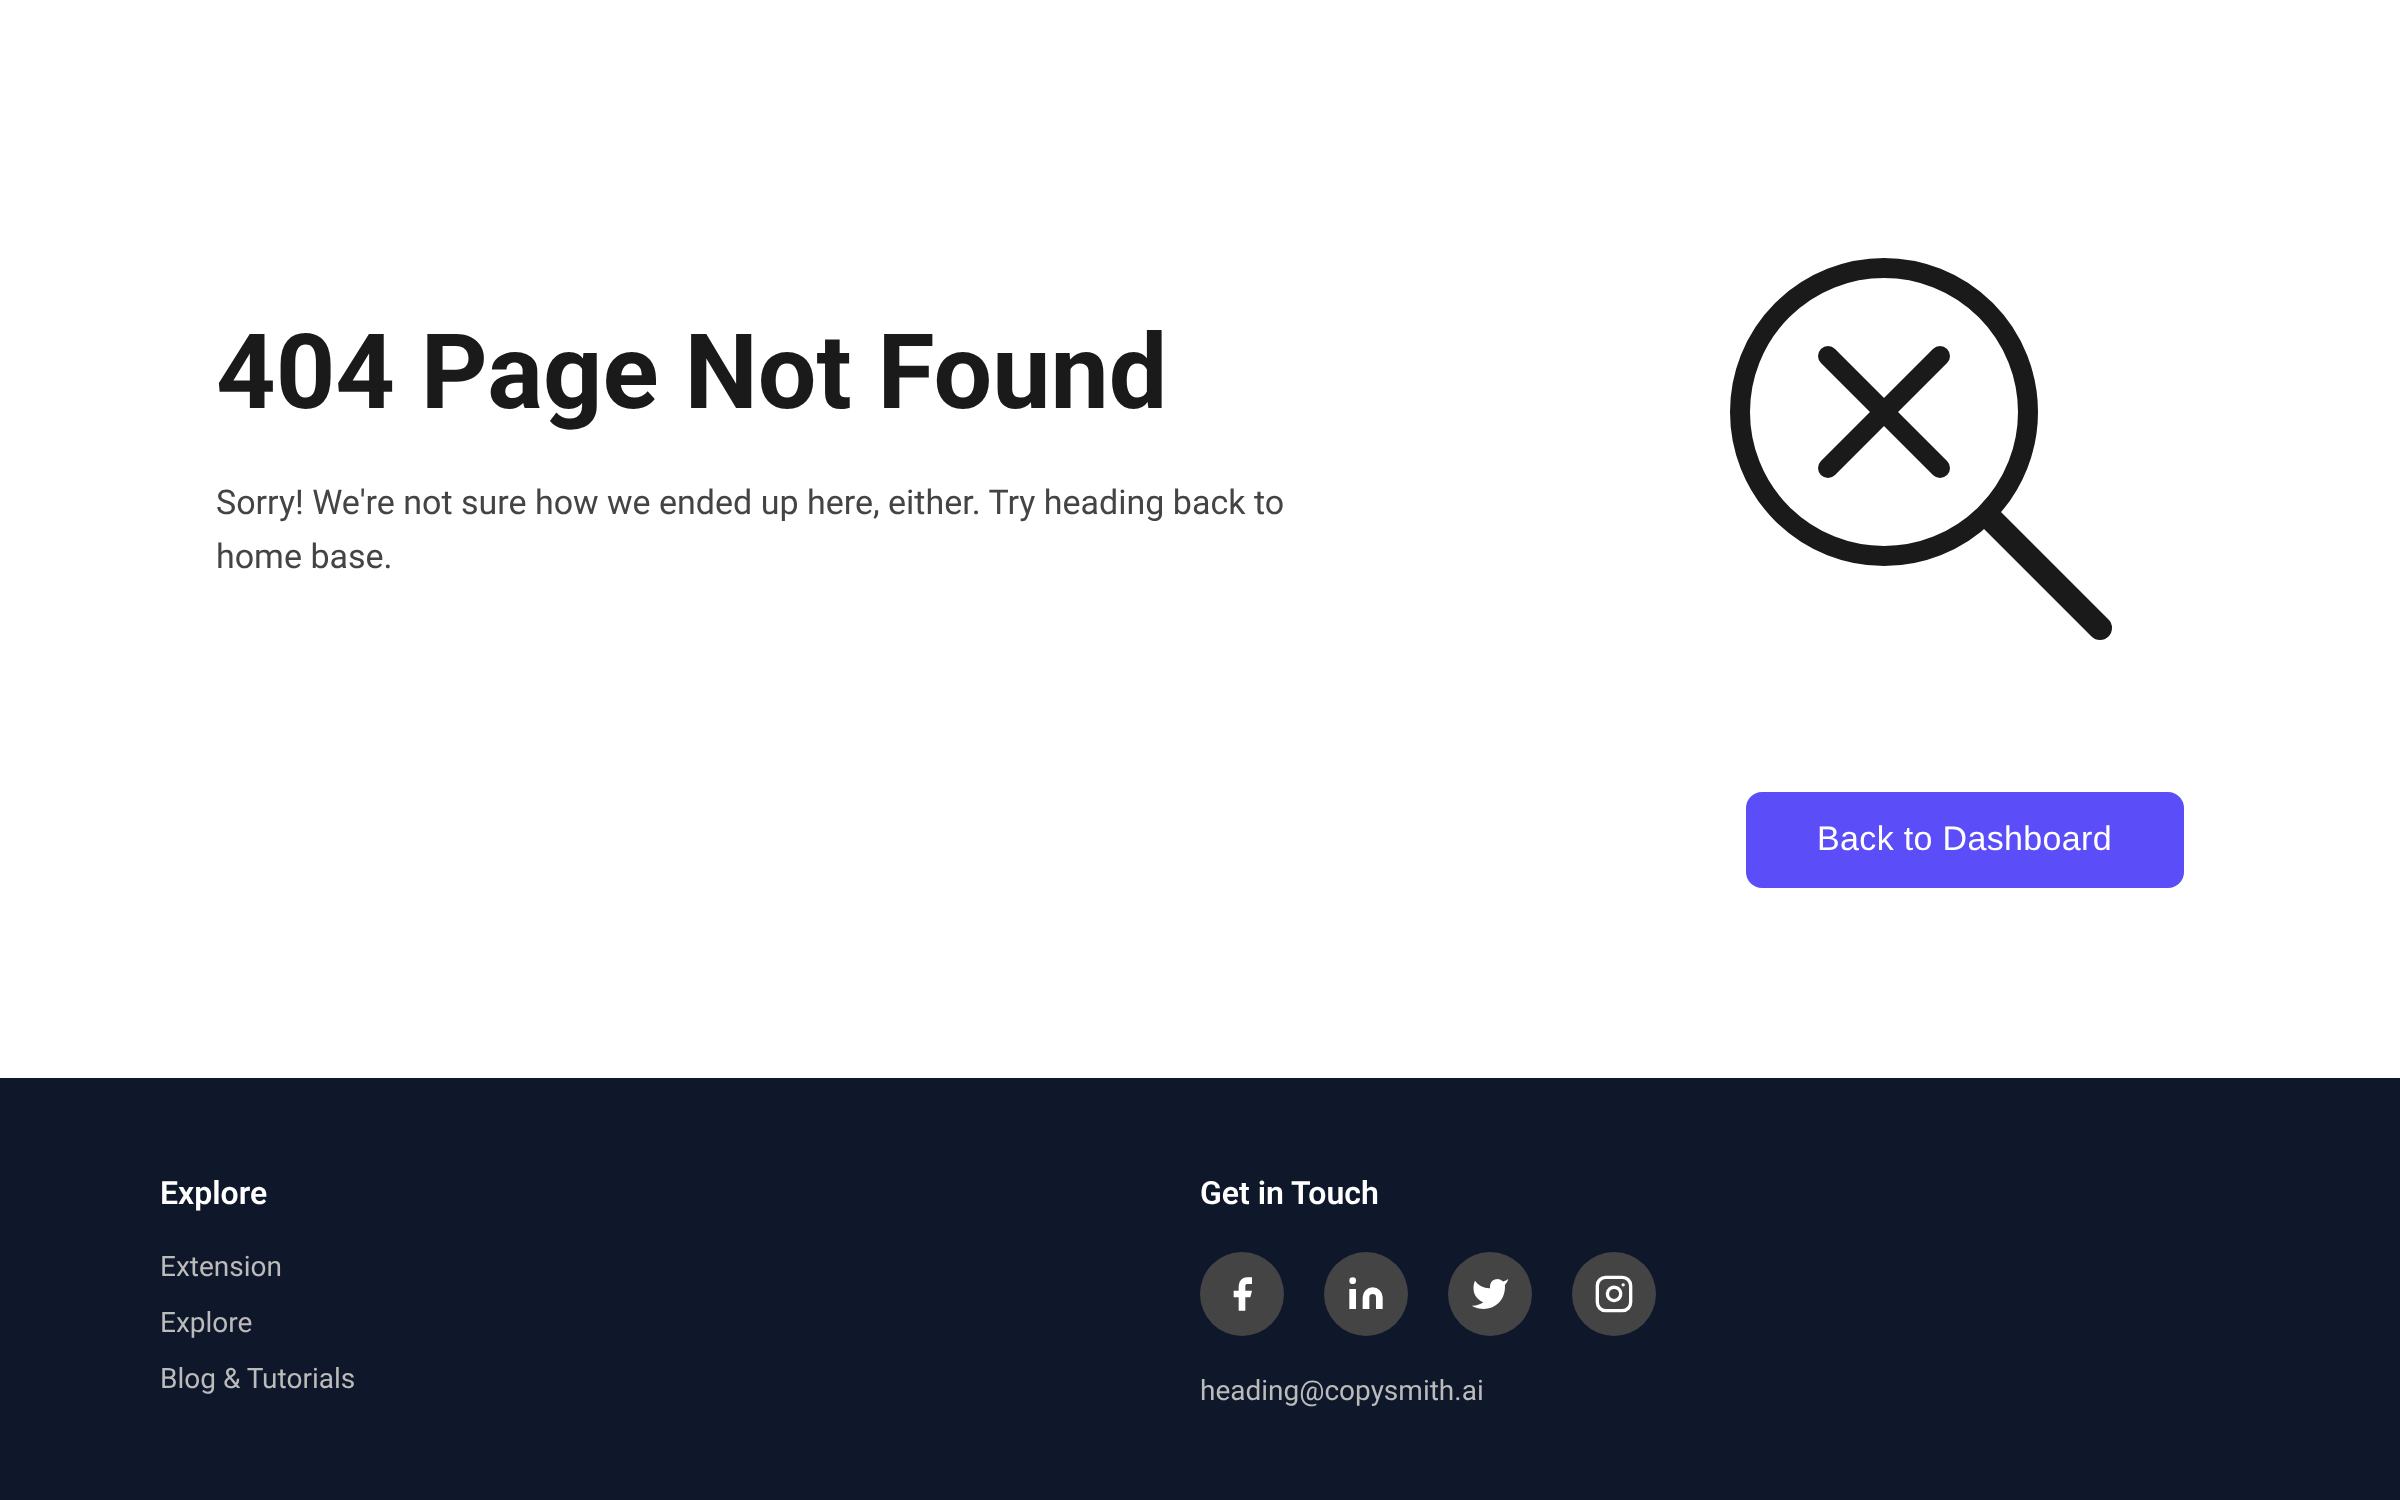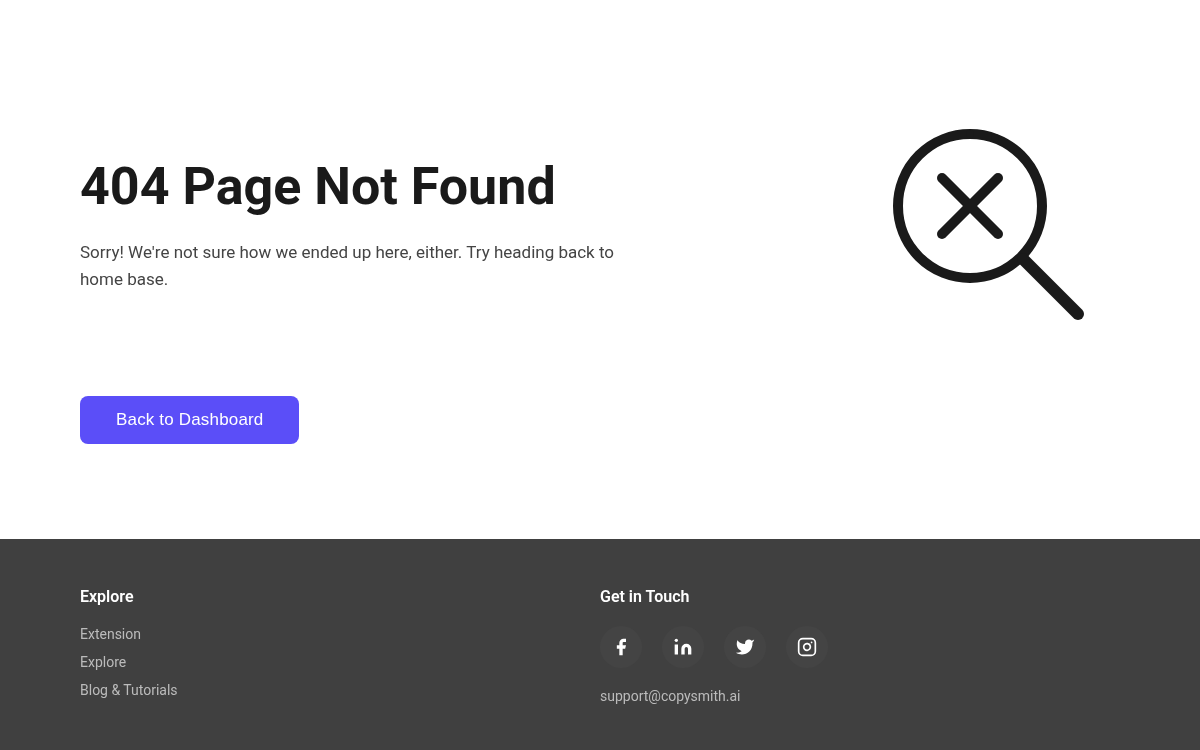--- a/index.html
+++ b/index.html
@@ -18,21 +18,21 @@
       flex-direction: column;
     }
 
     .main-content {
       flex: 1;
       display: flex;
       flex-direction: column;
       align-items: center;
       justify-content: center;
       position: relative;
-      padding: 60px 80px;
+      padding: 60px 108px;
     }
 
     .hero-area {
       display: flex;
       align-items: center;
       justify-content: space-between;
       width: 100%;
       max-width: 1100px;
     }
 
@@ -61,39 +61,39 @@
       width: 260px;
       height: 260px;
       display: flex;
       align-items: center;
       justify-content: center;
     }
 
     .button-area {
       margin-top: 40px;
       display: flex;
-      justify-content: flex-start;
+      justify-content: flex-end;
       width: 100%;
     }
 
     .back-button {
       background: #5b4ef8;
       color: #fff;
       border: none;
       border-radius: 8px;
       padding: 14px 36px;
       font-size: 17px;
       font-weight: 500;
       cursor: pointer;
       letter-spacing: 0.01em;
     }
 
     
     .footer {
-      background: #404040;
+      background: #0f172a;
       color: #ccc;
       padding: 48px 80px 40px;
       display: flex;
       gap: 0;
     }
 
     .footer-col {
       flex: 1;
     }
 
@@ -205,15 +205,15 @@
         </svg>
       </div>
       <div class="social-icon">
         <svg width="20" height="20" viewBox="0 0 24 24" fill="none" stroke="white" stroke-width="2" stroke-linecap="round" stroke-linejoin="round" xmlns="http://www.w3.org/2000/svg">
           <rect x="2" y="2" width="20" height="20" rx="5" ry="5"></rect>
           <path d="M16 11.37A4 4 0 1 1 12.63 8 4 4 0 0 1 16 11.37z"></path>
           <line x1="17.5" y1="6.5" x2="17.51" y2="6.5"></line>
         </svg>
       </div>
     </div>
-    <div class="support-email">support@copysmith.ai</div>
+    <div class="support-email">heading@copysmith.ai</div>
   </div>
 </footer>
 
 </body></html>

